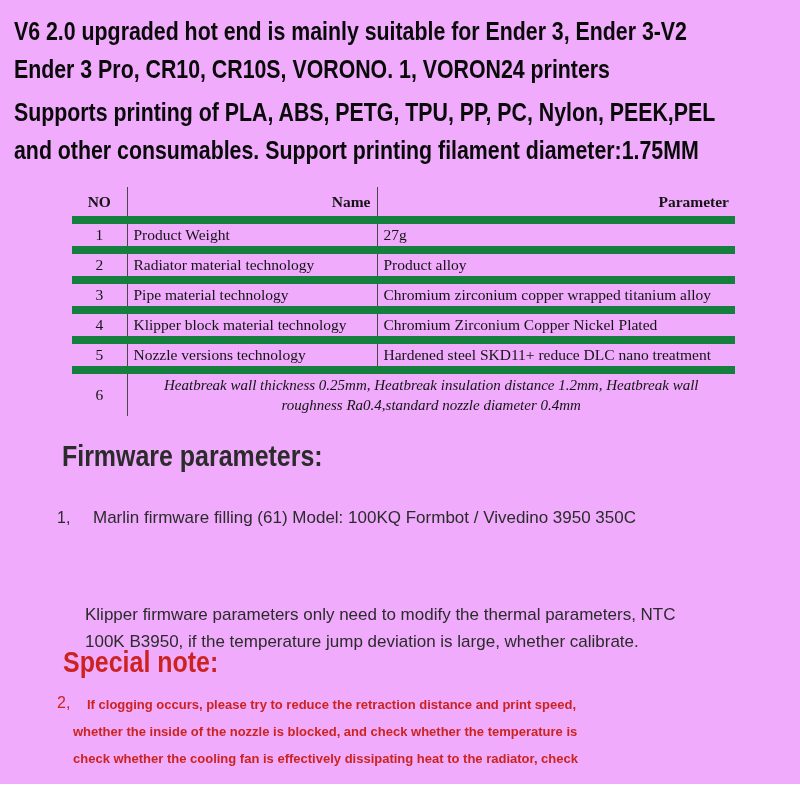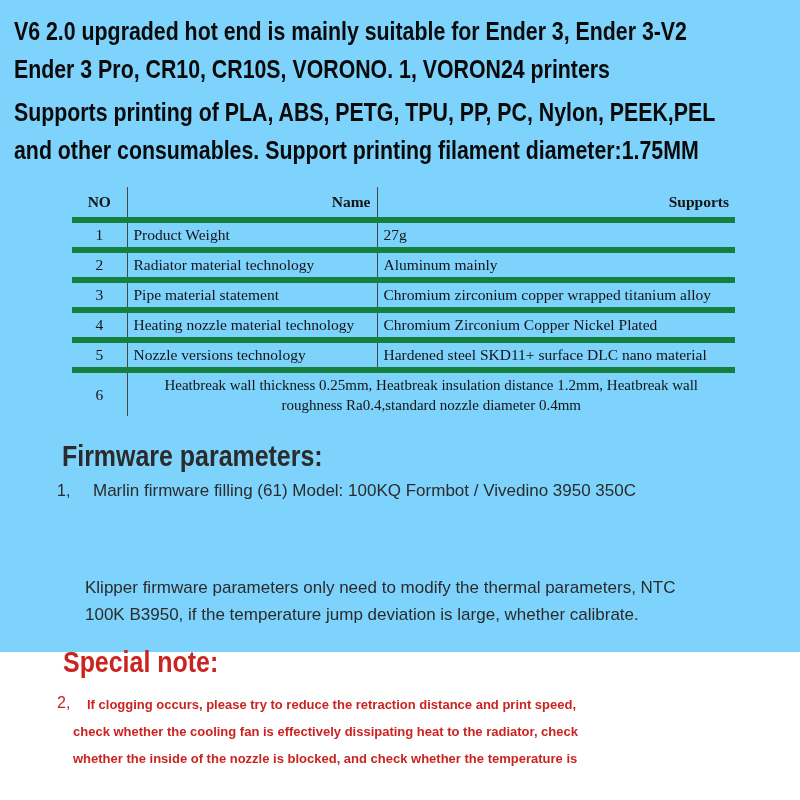--- a/index.html
+++ b/index.html
@@ -2,58 +2,58 @@
 <html><head>
 <meta charset="utf-8">
 <style>
   * { margin:0; padding:0; box-sizing:border-box; }
   html,body { background:#ffffff; }
   body {
     width:800px; height:800px; position:relative; overflow:hidden;
     font-family:"Liberation Sans","DejaVu Sans",sans-serif;
     color:#0a0a0a;
   }
-  .page { position:absolute; inset:0; width:800px; height:652px; background:#7dd3fc; }
+  .page { position:absolute; inset:0; width:800px; height:784px; background:#f0abfc; }
 
   
   .intro { position:absolute; left:14px; top:12px; }
   .intro .line {
     display:block; white-space:nowrap;
     font-size:26px; font-weight:700; line-height:38px; color:#0a0a0a;
     transform:scaleX(0.82); transform-origin:0 50%;
   }
   .intro .para2 { margin-top:5px; display:block; }
 
   
   .spec-table {
     position:absolute; left:72px; top:187px; width:663px;
     border-collapse:collapse; table-layout:fixed;
     font-family:"Liberation Serif","DejaVu Serif",serif;
     font-size:15.5px; color:#141414;
   }
   .spec-table th, .spec-table td { vertical-align:middle; padding:0 6px; }
   .spec-table thead th { height:33px; font-weight:bold; text-align:right; }
   .spec-table tbody td { height:30px; }
-  .spec-table thead th, .spec-table tbody tr td { border-bottom:6px solid #15803d; }
+  .spec-table thead th, .spec-table tbody tr td { border-bottom:8px solid #15803d; }
   .spec-table tbody tr:last-child td { border-bottom:none; }
   .spec-table .c-name, .spec-table .c-param, .spec-table .c-merged { border-left:1.5px solid #474747; }
   .spec-table .c-no { text-align:center; }
-  .spec-table .c-merged { text-align:center; height:46px; font-size:15px; }
+  .spec-table .c-merged { text-align:center; height:46px; font-size:15px;font-style:italic; }
   .spec-table .c-merged .mline { display:block; white-space:nowrap; line-height:20px; }
 
   
   .hding {
     position:absolute; white-space:nowrap;
     font-size:29px; font-weight:700; color:#2b2b2b;
     transform:scaleX(0.86); transform-origin:0 0;
   }
   .hding.red { color:#cb2420; }
 
   
-  .body-text { font-size:17px; color:#2b2b2b; }
+  .body-text { font-size:17px; color:#2b2b2b;margin-top:27px; }
   .list-item { position:absolute; left:57px; top:481px; white-space:nowrap; }
   .list-item .marker { display:inline-block; width:36px; font-size:16px; }
   .para { position:absolute; left:85px; }
   .para .pline { display:block; white-space:nowrap; line-height:27px; }
   .para-thermistor { top:511px; }
   .para-klipper { top:574px; }
 
   
   .red-item { position:absolute; left:73px; top:691px; color:#cb2420; }
   .red-item .marker { position:absolute; left:-16px; top:3px; font-size:16px; }
@@ -79,48 +79,48 @@
   <table class="spec-table">
     <colgroup>
         <col style="width:55px">
         <col style="width:250px">
         <col style="width:358px">
       </colgroup>
     <thead>
       <tr>
         <th class="c-no">NO</th>
         <th class="c-name">Name</th>
-        <th class="c-param">Supports</th>
+        <th class="c-param">Parameter</th>
       </tr>
     </thead>
     <tbody>
       <tr>
         <td class="c-no">1</td>
         <td class="c-name">Product Weight</td>
         <td class="c-param">27g</td>
       </tr>
       <tr>
         <td class="c-no">2</td>
         <td class="c-name">Radiator material technology</td>
-        <td class="c-param">Aluminum mainly</td>
+        <td class="c-param">Product alloy</td>
       </tr>
       <tr>
         <td class="c-no">3</td>
-        <td class="c-name">Pipe material statement</td>
+        <td class="c-name">Pipe material technology</td>
         <td class="c-param">Chromium zirconium copper wrapped titanium alloy</td>
       </tr>
       <tr>
         <td class="c-no">4</td>
-        <td class="c-name">Heating nozzle material technology</td>
+        <td class="c-name">Klipper block material technology</td>
         <td class="c-param">Chromium Zirconium Copper Nickel Plated</td>
       </tr>
       <tr>
         <td class="c-no">5</td>
         <td class="c-name">Nozzle versions technology</td>
-        <td class="c-param">Hardened steel SKD11+ surface DLC nano material</td>
+        <td class="c-param">Hardened steel SKD11+ reduce DLC nano treatment</td>
       </tr>
       <tr>
         <td class="c-no">6</td>
         <td class="c-merged" colspan="2">
           <span class="mline">Heatbreak wall thickness 0.25mm, Heatbreak insulation distance 1.2mm,  Heatbreak wall</span>
           <span class="mline">roughness Ra0.4,standard nozzle diameter 0.4mm</span>
         </td>
       </tr>
     </tbody>
   </table>
@@ -135,17 +135,17 @@
   <div class="para para-klipper body-text">
     <span class="pline">Klipper firmware parameters only need to modify the thermal parameters, NTC</span>
     <span class="pline">100K B3950, if the temperature jump deviation is large, whether calibrate.</span>
   </div>
 
   <h2 class="hding red" style="left:63px; top:646px;">Special note:</h2>
 
   <div class="red-item">
     <span class="marker">2,</span>
     <span class="rline first">If clogging occurs, please try to reduce the retraction distance and print speed,</span>
+    <span class="rline">whether the inside of the nozzle is blocked, and check whether the temperature is</span>
     <span class="rline">check whether the cooling fan is effectively dissipating heat to the radiator, check</span>
-    <span class="rline">whether the inside of the nozzle is blocked, and check whether the temperature is</span>
   </div>
 
 </div>
 
 </body></html>

